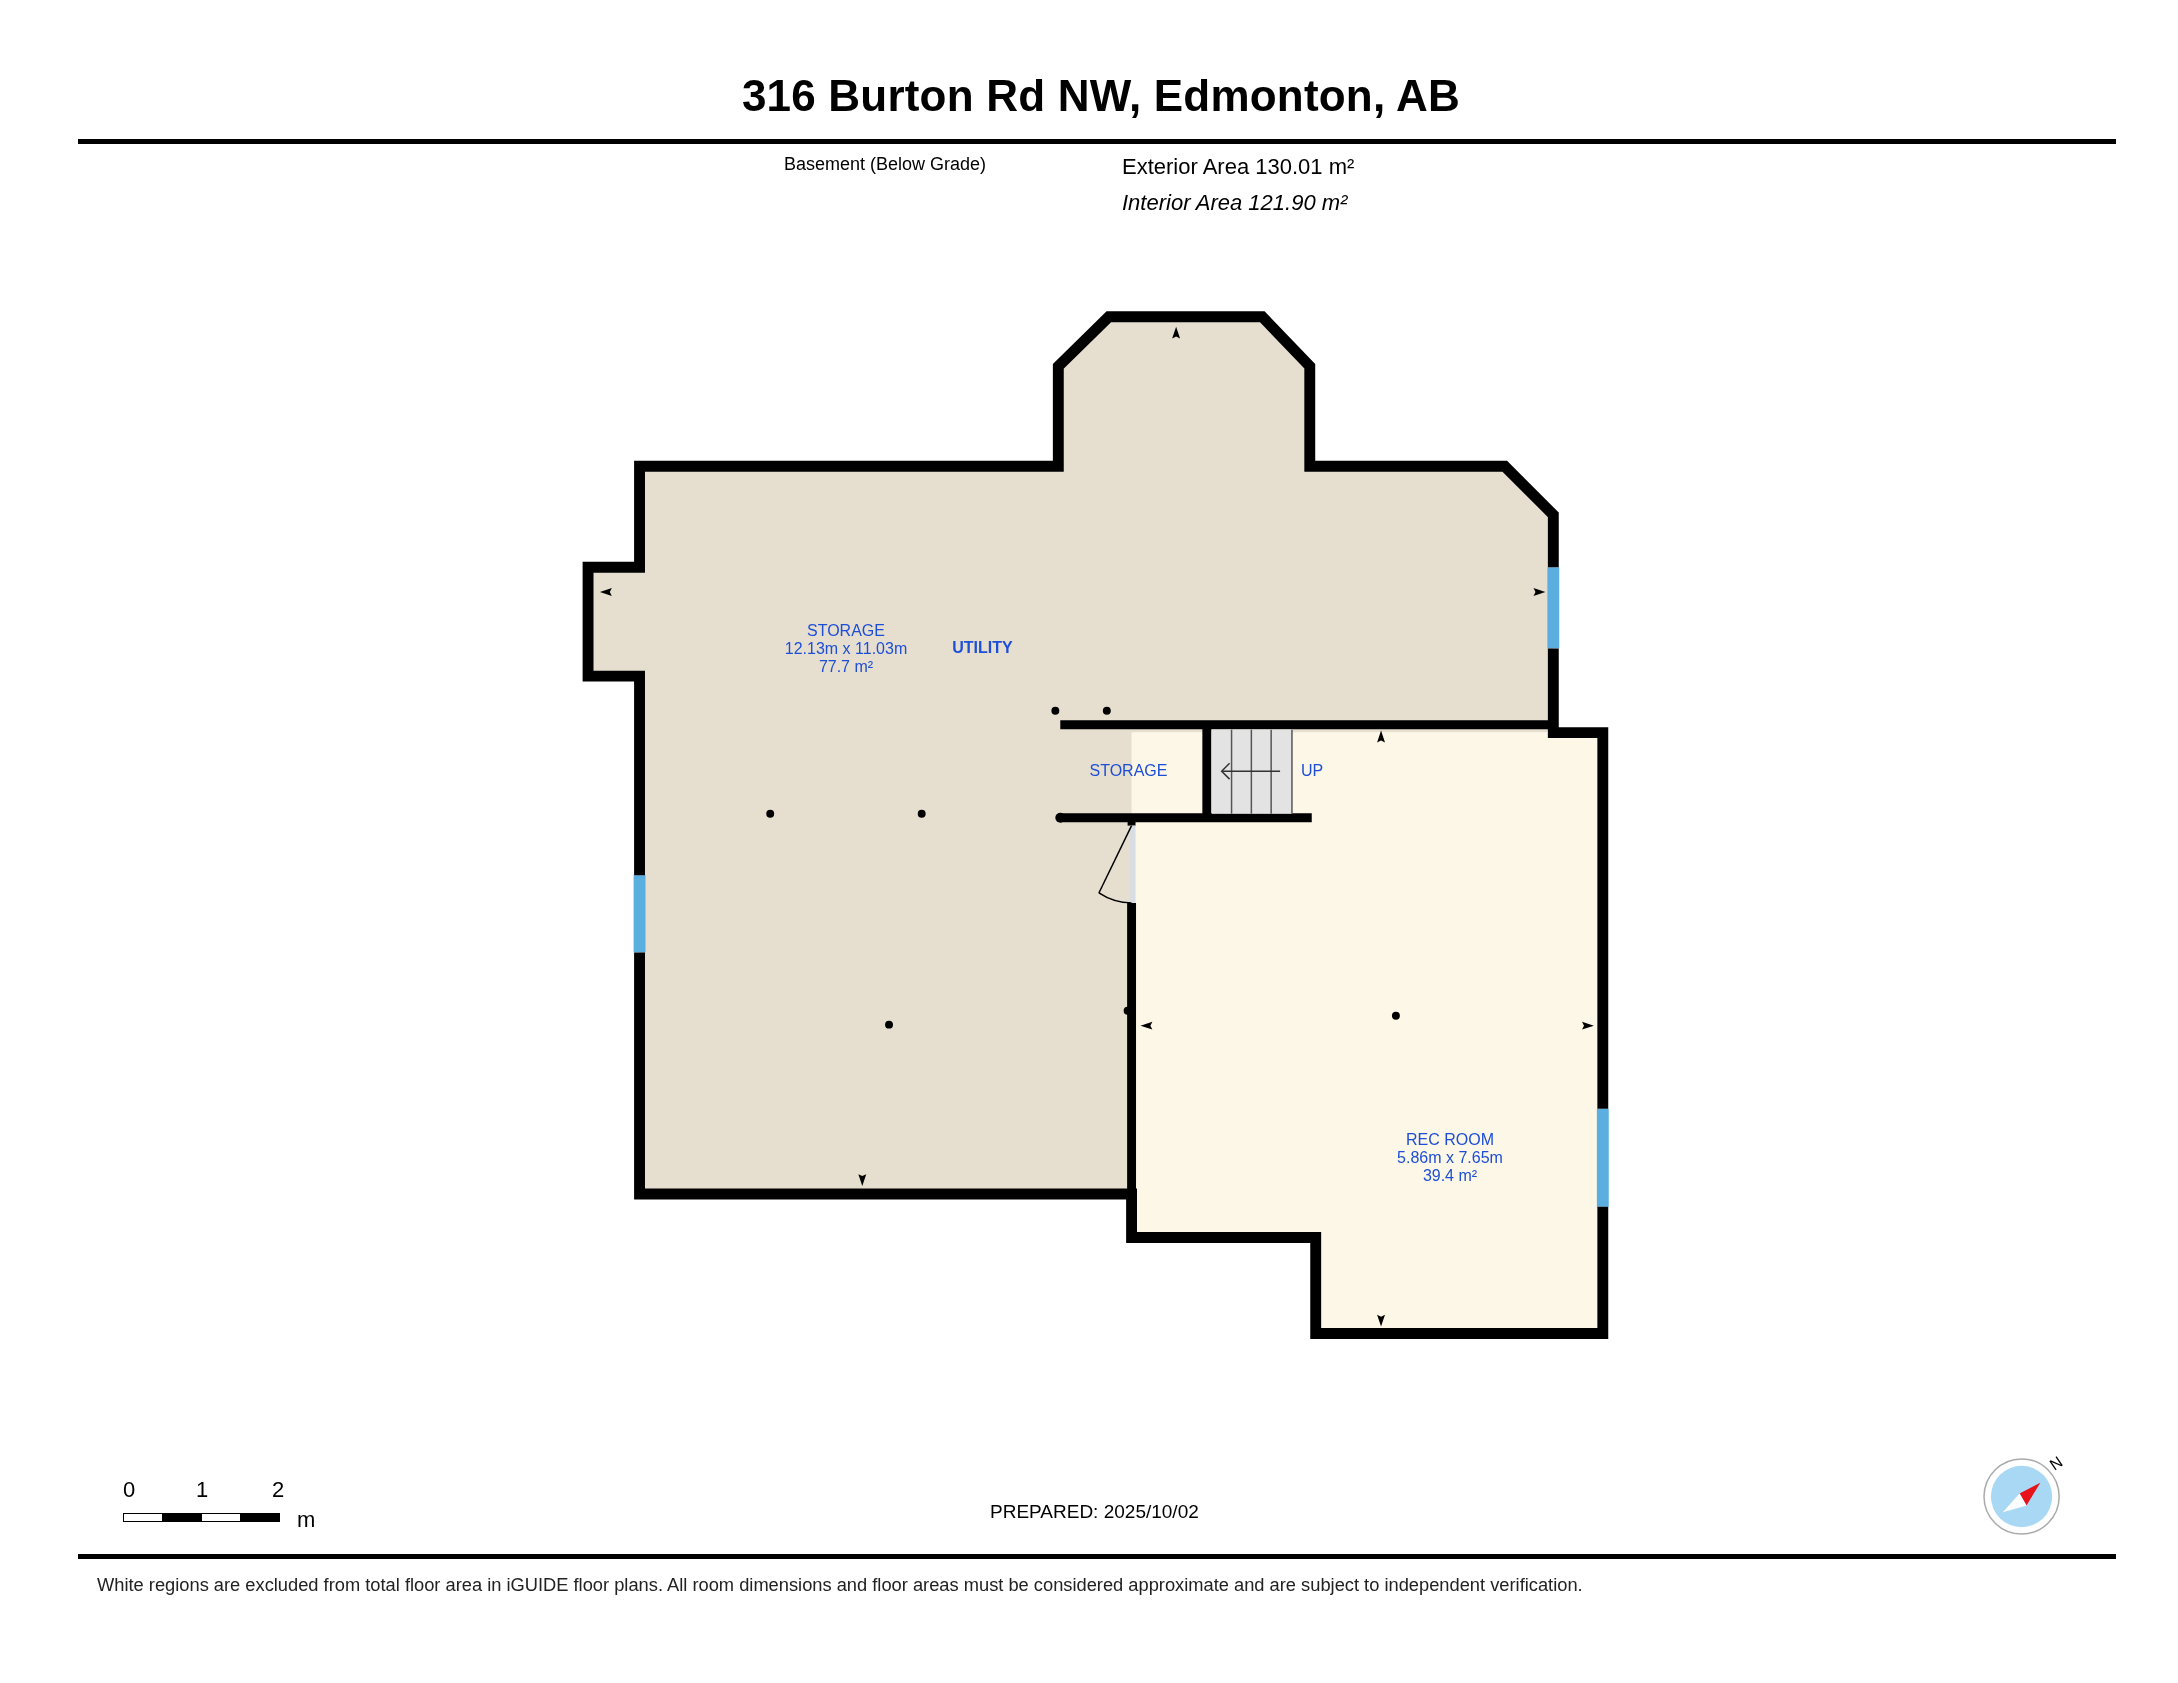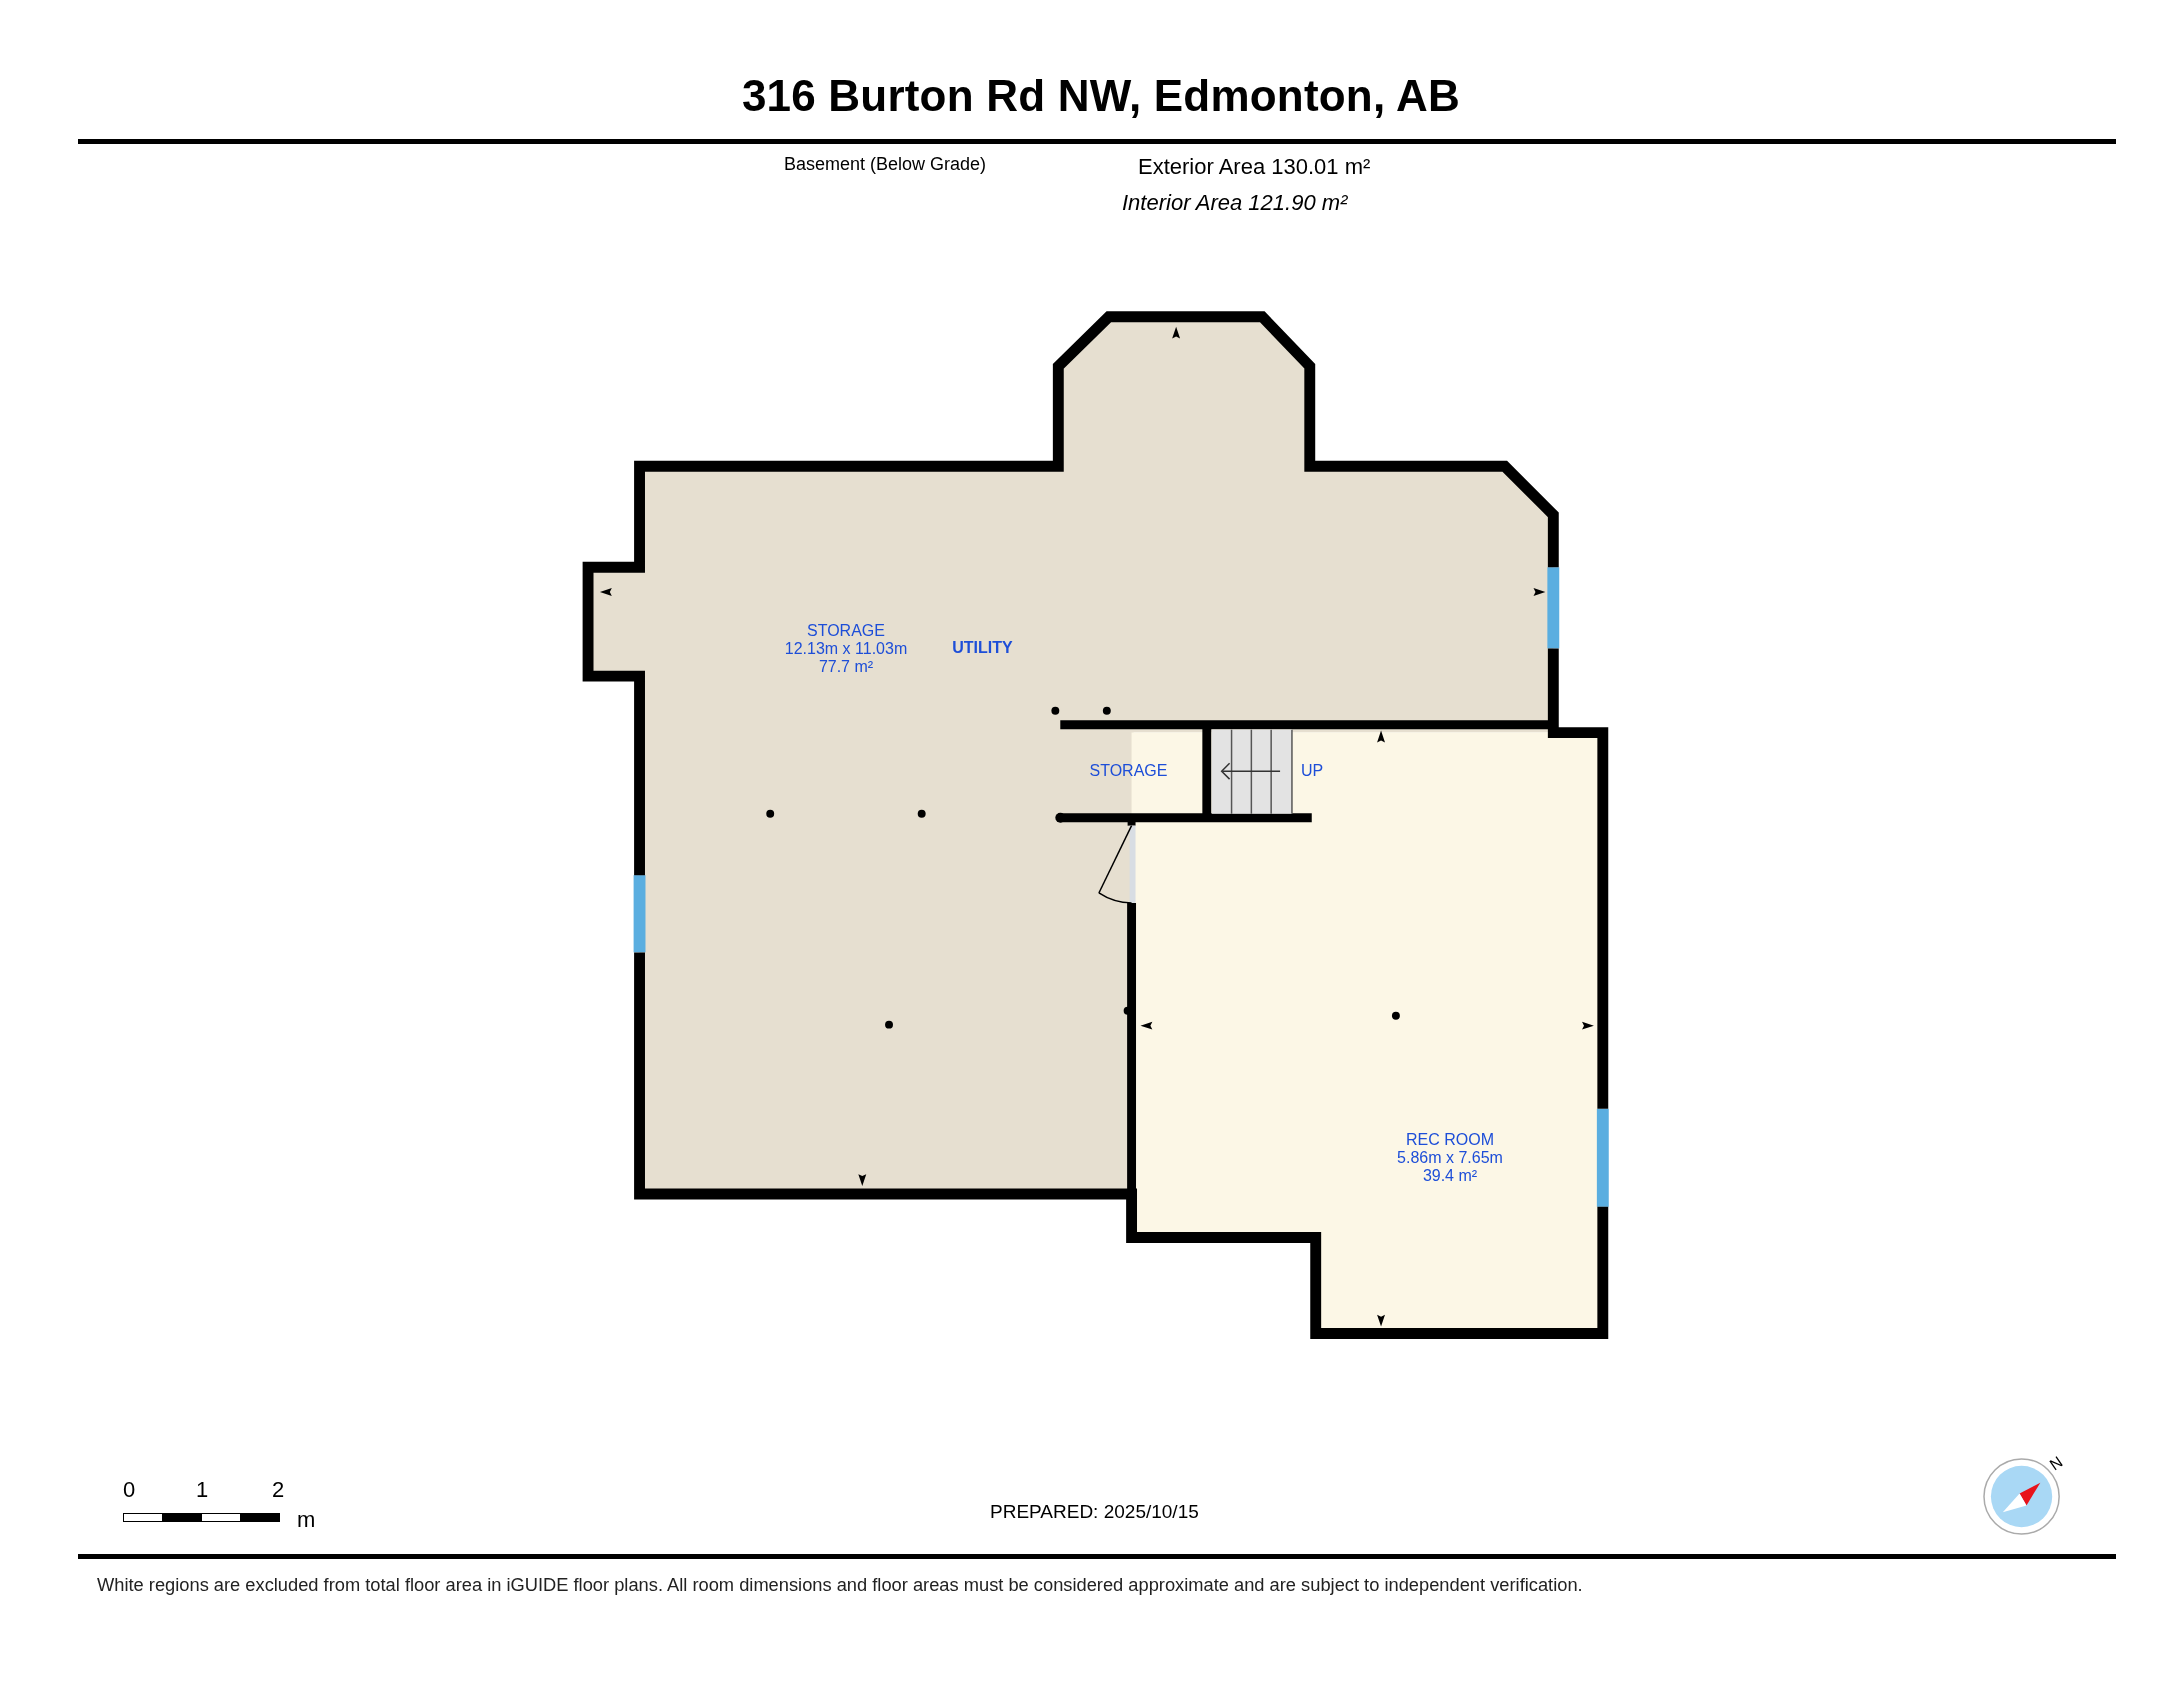--- a/index.html
+++ b/index.html
@@ -20,21 +20,21 @@
   .disclaimer { position:absolute; left:86px; top:1574px; font-size:18.3px; color:#222;margin-left:11px; }
   .compass { position:absolute; left:1983px; top:1450px; width:89px; height:89px; }
 </style>
 </head>
 <body>
 
 <div class="title">316 Burton Rd NW, Edmonton, AB</div>
 <div class="rule top"></div>
 
 <div class="floor-label">Basement (Below Grade)</div>
-<div class="area-line" style="top:154px;margin-left:16px;">Exterior Area 130.01 m²</div>
+<div class="area-line" style="top:154px;">Exterior Area 130.01 m²</div>
 <div class="area-line" style="top:190px;font-style:italic;">Interior Area 121.90 m²</div>
 
 <svg class="plan" viewBox="0 0 2200 1700" xmlns="http://www.w3.org/2000/svg">
 
   <polygon fill="#e6dfd0" points="1120,320 1275,320 1323,370 1323,471 1520,471 1569,520 1569,735 1569,735 1569,740 1145,740 1145,1206 646,1206 646,683 594,683 594,573 646,573 646,471 1069,471 1069,370"></polygon>
 
   <polygon fill="#fcf7e6" points="1143,740 1619,740 1619,1347 1329,1347 1329,1250 1143,1250"></polygon>
 
   <rect x="640" y="884" width="12" height="78" fill="#5aaee0"></rect>
   <rect x="1563" y="573" width="12" height="82" fill="#5aaee0"></rect>
@@ -111,21 +111,21 @@
   <span class="tick" style="left:0;">0</span>
   <span class="tick" style="left:73px;">1</span>
   <span class="tick" style="left:149px;">2</span>
   <div class="bar" style="left:0; width:40px; background:#fff;"></div>
   <div class="bar" style="left:39px; width:41px; background:#000;"></div>
   <div class="bar" style="left:78px; width:40px; background:#fff;"></div>
   <div class="bar" style="left:117px; width:40px; background:#000;"></div>
   <span class="unit">m</span>
 </div>
 
-<div class="prepared">PREPARED: 2025/10/15</div>
+<div class="prepared">PREPARED: 2025/10/02</div>
 
 <svg class="compass" viewBox="0 0 90 90" xmlns="http://www.w3.org/2000/svg">
   <circle cx="39" cy="47" r="38" fill="#fff" stroke="#aaa" stroke-width="1.5"></circle>
   <circle cx="39" cy="47" r="31" fill="#a9d8f5"></circle>
   <polygon points="58,33 44,56 37,44" fill="#e8121a"></polygon>
   <polygon points="37,44 44,56 20,63" fill="#ffffff"></polygon>
   <text x="70" y="22" font-size="16" font-family="Liberation Sans, sans-serif" transform="rotate(-35 70 18)">N</text>
 </svg>
 
 <div class="rule bottom"></div>

